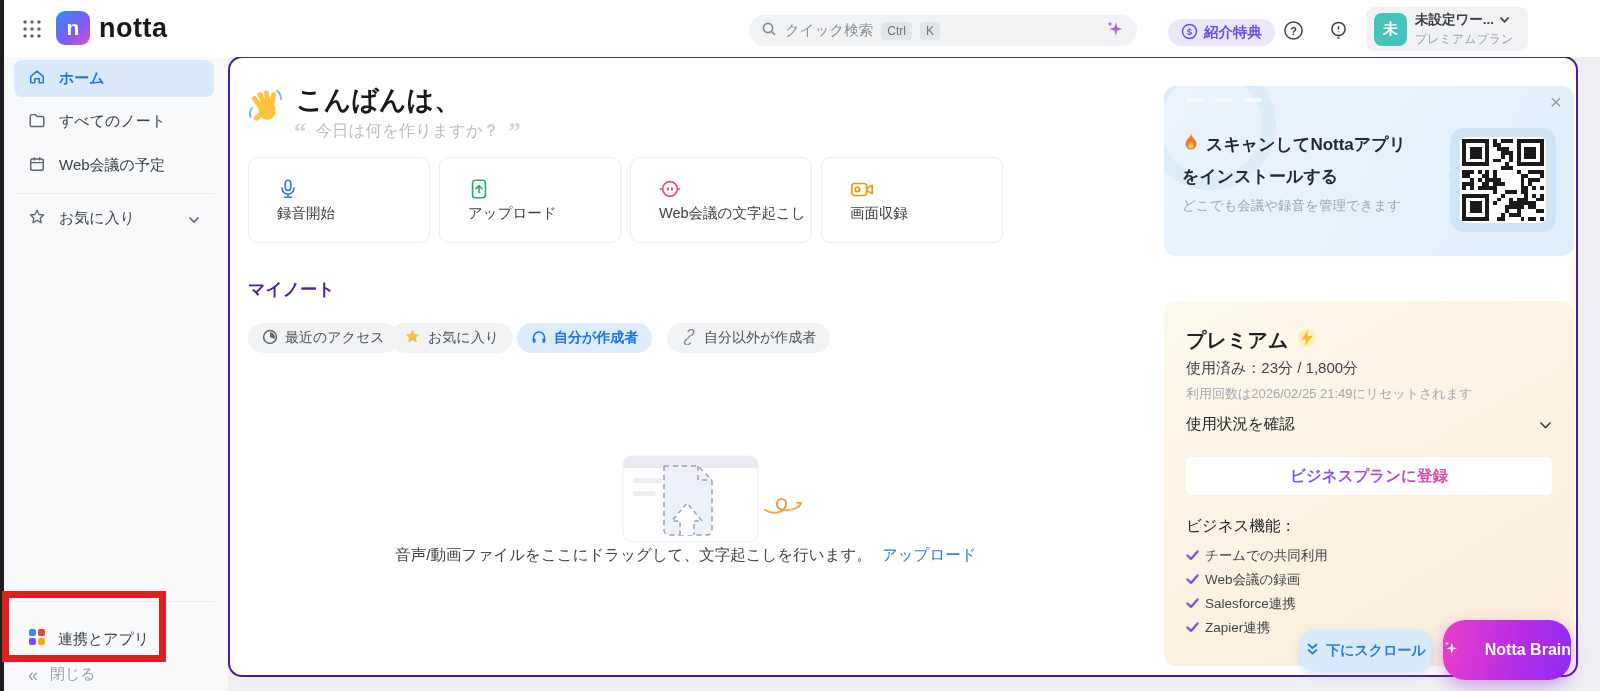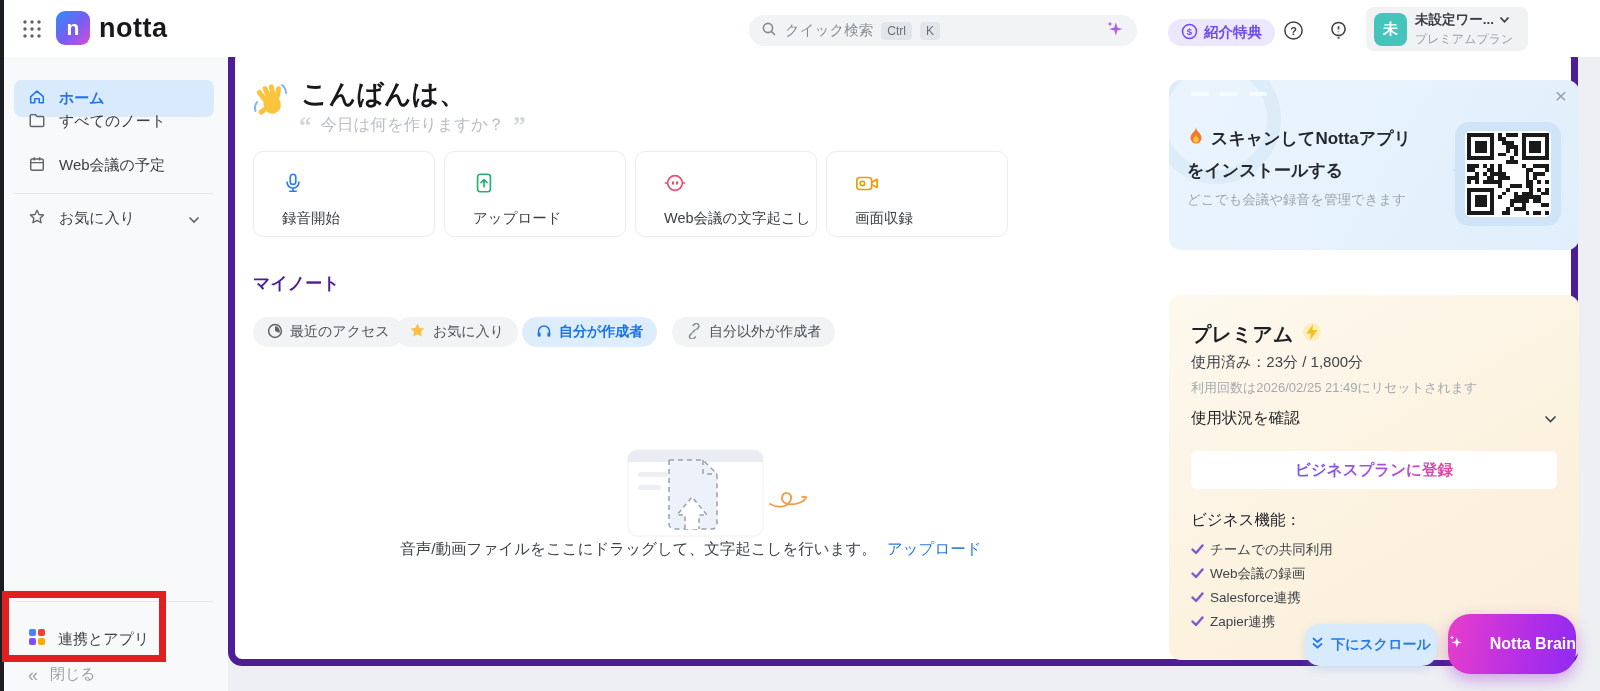--- a/index.html
+++ b/index.html
@@ -22,37 +22,37 @@
   .hicon { position:absolute; top:19px; width:22px; height:22px; display:flex; align-items:center; justify-content:center; cursor:pointer; }
 
   .workspace { position:absolute; left:1366px; top:7px; width:162px; height:44px; background:#f1f2f4; border-radius:8px; display:flex; align-items:center; padding:5px 8px; gap:8px; cursor:pointer; }
   .ws-avatar { width:33px; height:33px; border-radius:8px; background:#45c4bc; color:#fff; font-size:15px; font-weight:700; display:flex; align-items:center; justify-content:center; flex:0 0 auto; }
   .ws-name { font-size:13.5px; font-weight:600; color:#3c4043; display:flex; align-items:center; gap:5px; }
   .ws-plan { font-size:12px; color:#9aa0a6; margin-top:2px; }
 
   
   .sidebar { position:absolute; left:4px; top:57px; width:224px; height:634px; background:#f8f9fb; z-index:4; }
   .nav-item { position:absolute; left:10px; width:200px; height:37px; border-radius:8px; display:flex; align-items:center; gap:13px; padding:0 14px; font-size:15px; color:#3c4043; cursor:pointer; }
-  .nav-item.active { background:#d9eafd; color:#2575e6; font-weight:600;margin-top:20px; }
+  .nav-item.active { background:#d9eafd; color:#2575e6; font-weight:600; }
   .nav-item .grow { flex:1; }
   .sb-divider { position:absolute; left:10px; width:200px; height:1px; background:#e8eaed; }
   .nav-bottom { position:absolute; left:10px; width:210px; display:flex; align-items:flex-end; gap:12px; padding:0 14px; font-size:15px; color:#3c4043; cursor:pointer; }
   .collapse { color:#9aa0a6; }
   .collapse .chev { font-size:18px; line-height:1; }
 
   
-  .main-card { position:absolute; left:228px; top:45px; width:1350px; height:621px; background:#fff; border:7px solid #4c1d95; border-radius:14px; z-index:3; }
+  .main-card { position:absolute; left:228px; top:56px; width:1350px; height:621px; background:#fff; border:2px solid #4c1d95; border-radius:14px; z-index:3; }
 
   .greeting { position:absolute; left:66px; top:24px; font-size:27px; font-weight:700; color:#17181c; }
   .wave { position:absolute; left:16px; top:28px; }
   .quote-row { position:absolute; left:64px; top:62px; display:flex; align-items:center; gap:9px; font-size:16.5px; color:#b9bec6; }
   .qmark { font-family:"Liberation Serif", serif; font-size:25px; font-weight:700; color:#d2d5da; line-height:0.6; }
 
   .action-card { position:absolute; top:99px; width:182px; height:86px; border:1px solid #ebedf0; border-radius:10px; background:#fff; padding:20px 0 0 28px; cursor:pointer; }
-  .action-label { display:block; margin-top:11px; font-size:14.5px; color:#3c4043; }
+  .action-label { display:block; font-size:14.5px; color:#3c4043; }
 
   .notes-title { position:absolute; left:18px; top:220px; font-size:17px; font-weight:700; color:#4c1d95; }
   .chip { position:absolute; top:265px; height:30px; border-radius:15px; background:#f1f3f5; color:#4d5257; font-size:14px; display:flex; align-items:center; gap:7px; padding:0 14px; cursor:pointer; white-space:nowrap; }
   .chip.active { background:#ddedfd; color:#1a73e8; font-weight:700; }
 
   .empty-illus { position:absolute; left:392px; top:390px; }
   .empty-caption { position:absolute; left:0; top:487px; width:912px; text-align:center; font-size:15.5px; color:#3f4449; }
   .empty-caption a { color:#2979e8; text-decoration:none; margin-left:10px; cursor:pointer; }
 
   

